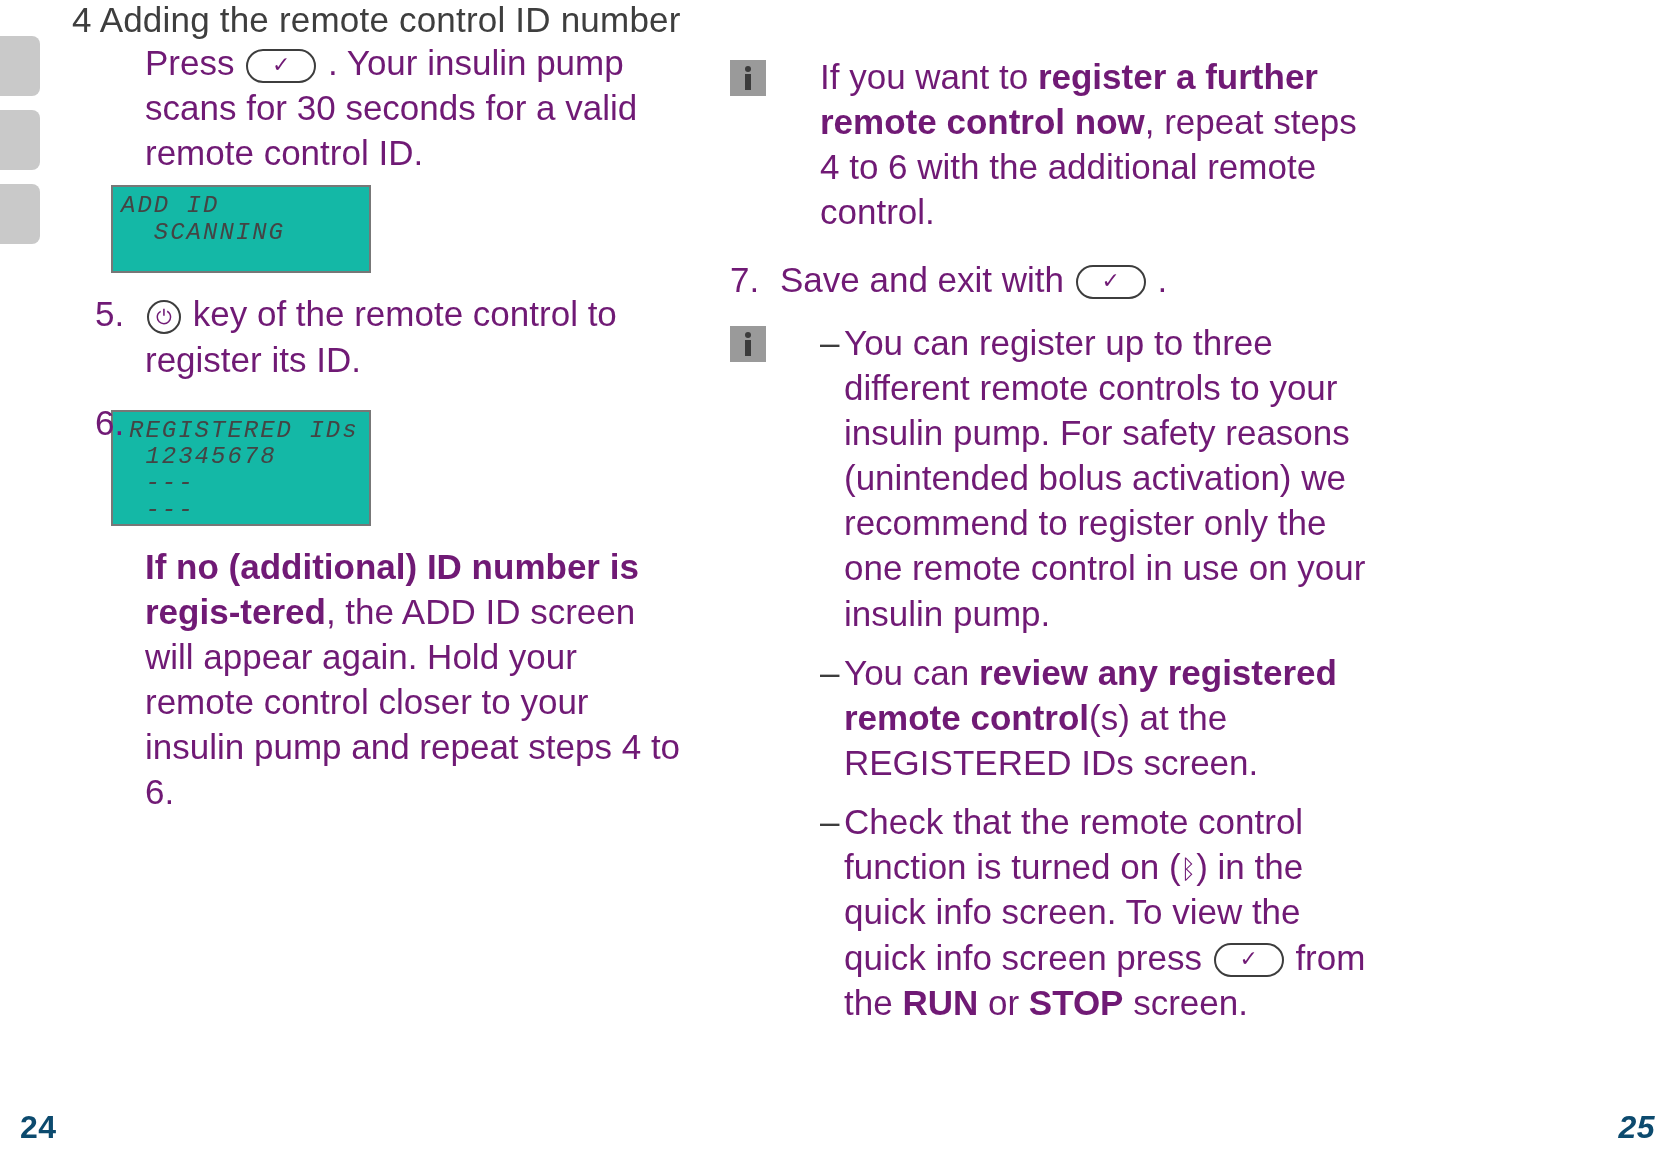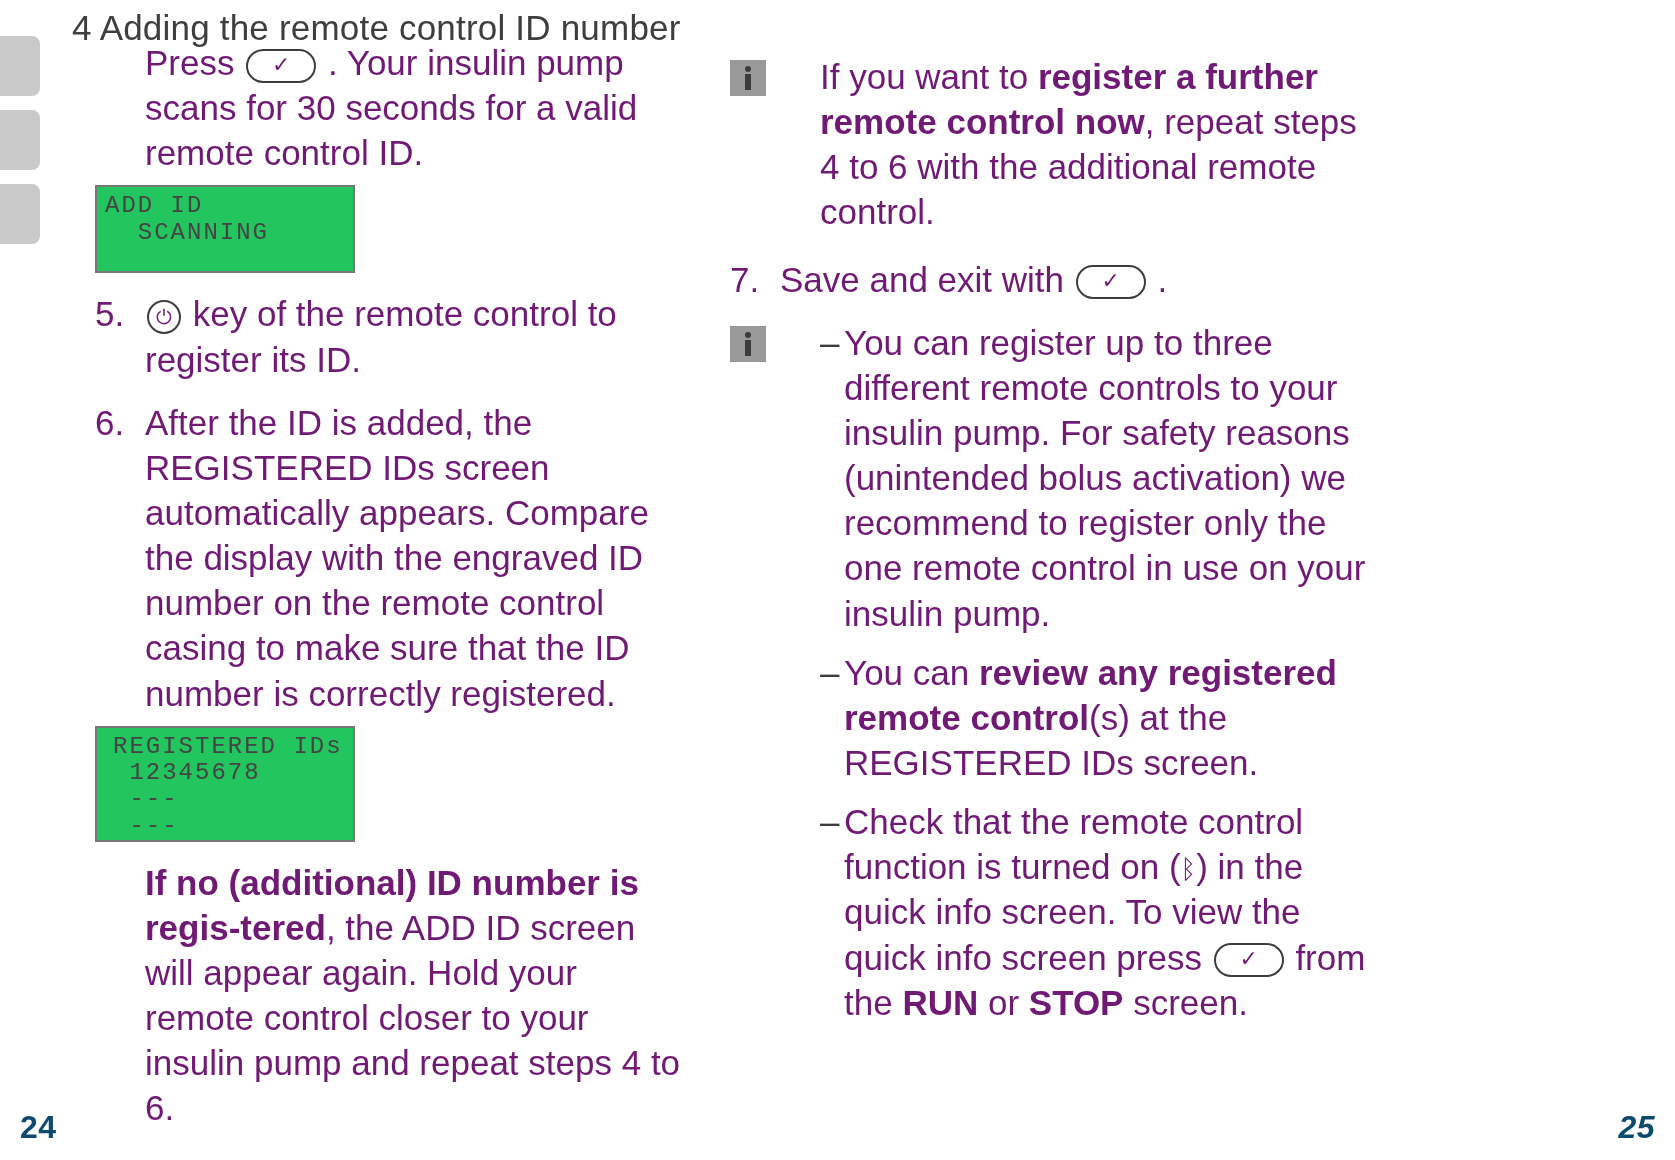--- a/index.html
+++ b/index.html
@@ -27,21 +27,21 @@
     background: #c9c9c9;
     border-radius: 0 8px 8px 0;
   }
   .side-tab.t1 { top: 36px; }
   .side-tab.t2 { top: 110px; }
   .side-tab.t3 { top: 184px; }
 
   .section-heading {
     position: absolute;
     left: 72px;
-    top: 8px;
+    top: 0px;
     font-size: 35px;
     letter-spacing: 0.2px;
     color: #3e3e3e;
   }
 
   .col {
     position: absolute;
     top: 40px;
     width: 590px;
   }
@@ -112,25 +112,26 @@
     display: inline-block;
     vertical-align: middle;
     font-size: 26px;
     line-height: 1;
     position: relative;
     top: -1px;
   }
 
   .lcd {
     margin-top: 10px;
-    margin-left: 0px;
+    margin-left: 16px;
     border: 2px solid #777;
-    background: #22c55e;
+    background: #14b8a6;
     display: inline-block;
     box-sizing: border-box;
+    font-style: italic;
   }
   .lcd.lcd1 { width: 260px; height: 88px; padding: 6px 8px; }
   .lcd.lcd2 { width: 260px; height: 116px; padding: 6px 16px; }
   .lcd-line {
     font-family: "Courier New", monospace;
     font-size: 24px;
     letter-spacing: 2px;
     color: #444;
     white-space: pre;
     line-height: 1.1;
@@ -220,21 +221,20 @@
     
     <div class="txt numbered">
       <span class="num-label">5.</span>
       <span class="btn-round"><span class="pwr">⏻</span></span>
       <span> key of the remote control to register its ID.</span>
     </div>
 
     
     <div class="txt numbered">
       <span class="num-label">6.</span>
-      <span>After the ID is added, the REGISTERED IDs screen automatically appears. Compare the display with the engraved ID number on the remote control casing to make sure that the ID number is correctly registered.</span>
     </div>
 
     
     <div class="lcd lcd2">
       <div class="lcd-line">REGISTERED IDs</div>
       <div class="lcd-line"> 12345678</div>
       <div class="lcd-line"> ---</div>
       <div class="lcd-line"> ---</div>
     </div>
 

